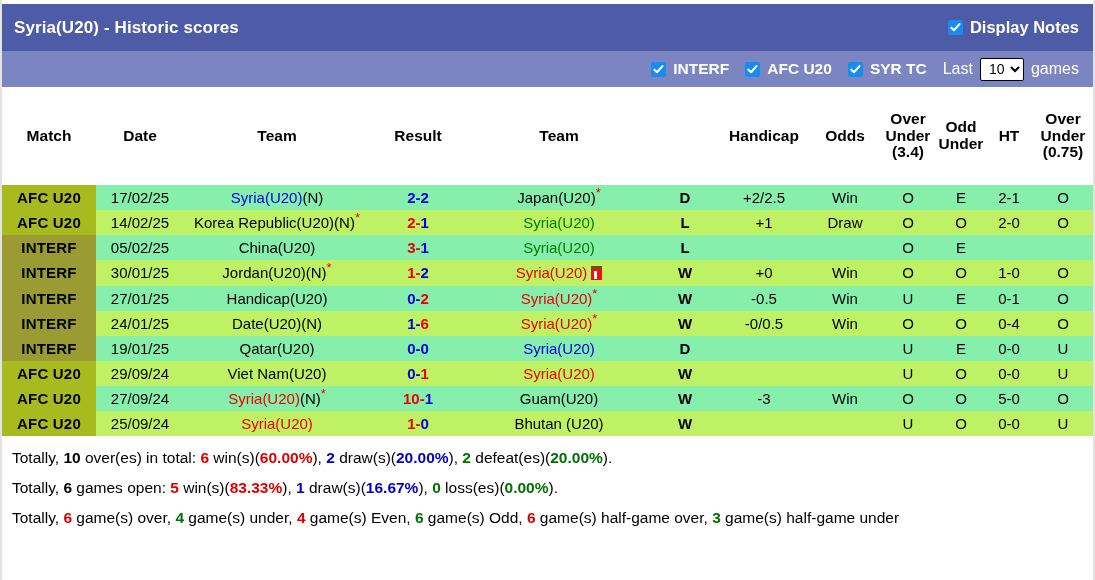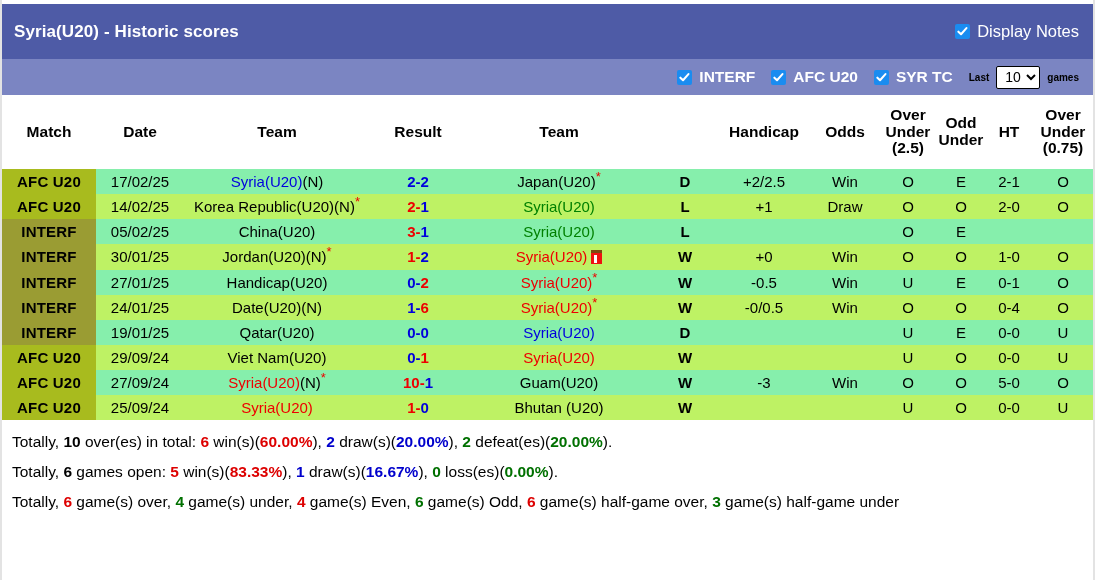--- a/index.html
+++ b/index.html
@@ -12,36 +12,36 @@
     width: 1095px; height: 580px;
     position: relative;
     background: #fff;
     overflow: hidden;
     border-left: 2px solid #e3e3e3;
     border-right: 2px solid #e3e3e3;
   }
 
   
   .titlebar {
-    height: 55px;
+    height: 47px;
     background: #4e5ba6;
     display: flex; align-items: center;
     padding: 0 14px 0 12px;
     position: relative;
   }
   .titlebar .title {
     color: #ffffff;
     font-size: 17px;
     font-weight: bold;
     letter-spacing: .1px;
   }
   .titlebar .spacer { flex: 1 1 auto; }
   .notes-wrap { display: flex; align-items: center; gap: 7px; }
   .notes-label {
-    color: #ffffff; font-size: 16.5px; font-weight: normal;
+    color: #ffffff; font-size: 16.5px; font-weight: bold;
   }
 
   
   .cb {
     width: 15px; height: 15px;
     background: #1a8cf0;
     border-radius: 2px;
     display: inline-flex;
     align-items: center; justify-content: center;
     flex: 0 0 auto;
@@ -61,21 +61,21 @@
   .filter-item {
     display: flex; align-items: center; gap: 7px;
     margin-right: 16px;
   }
   .filter-item .fl {
     color: #ffffff; font-size: 15.5px; font-weight: bold;
     white-space: nowrap;
   }
   .lastwrap { display:flex; align-items:center; gap:7px; }
   .lastwrap .lw {
-    color:#000000; font-size:10px; font-weight:bold;
+    color:#ffffff; font-size:16px; font-weight:normal;
   }
   select.games-select {
     font-family: "Liberation Sans", sans-serif;
     font-size: 14px;
     height: 23px;
     padding: 0 2px 0 4px;
     border: 1px solid #000;
     background: #ffffff;
     color: #000;
     border-radius: 2px;
@@ -84,21 +84,21 @@
   
   table.scores {
     width: 100%;
     border-collapse: collapse;
     table-layout: fixed;
   }
   table.scores th {
     font-size: 15.5px;
     font-weight: bold;
     color: #000;
-    padding: 12px 2px;
+    padding: 24px 2px;
     line-height: 1.08;
     background: #ffffff;
     vertical-align: middle;
   }
   table.scores td {
     font-size: 15px;
     color: #000;
     text-align: center;
     padding: 4px 2px;
     line-height: 1.14;
@@ -254,21 +254,21 @@
         <th>Date</th>
         <th>Team</th>
         <th>Result</th>
         <th>Team</th>
         <th></th>
         <th>Handicap</th>
         <th>Odds</th>
         <th>
           <div>Over</div>
           <div>Under</div>
-          <div>(2.5)</div>
+          <div>(3.4)</div>
         </th>
         <th>
           <div>Odd</div>
           <div>Under</div>
         </th>
         <th>HT</th>
         <th>
           <div>Over</div>
           <div>Under</div>
           <div>(0.75)</div>

